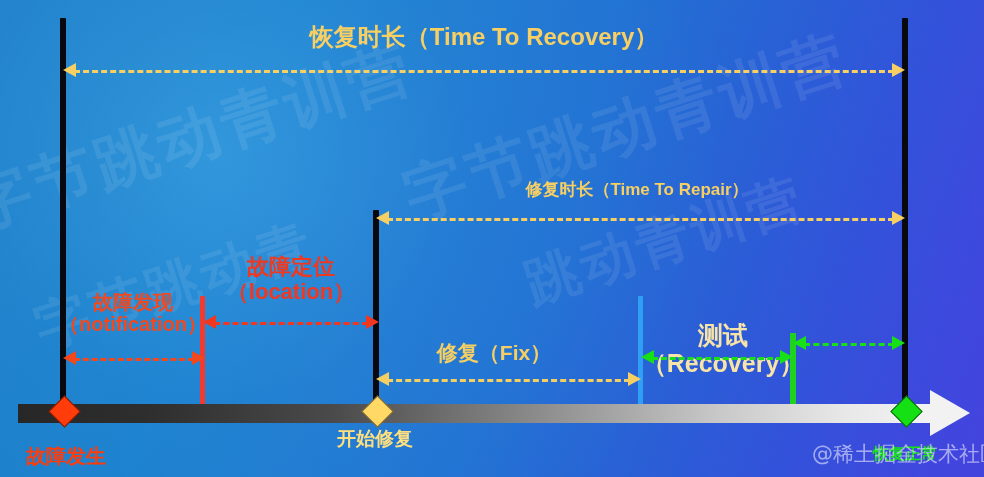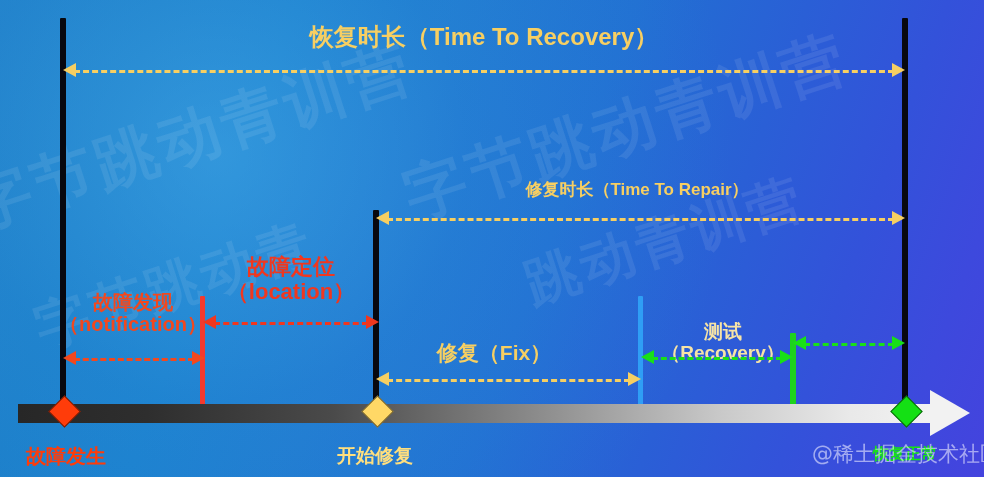--- a/index.html
+++ b/index.html
@@ -114,21 +114,21 @@
 
   <div class="lbl center" style="left:494px;top:341px;font-size:21px;color:#f6cf62;">
     <span>修复</span><span>（Fix）</span>
   </div>
   <div class="arrow-row" style="left:376px;top:379px;width:265px;">
     <div class="head left" style="left:0;border-right-color:#f6cf62;"></div>
     <div class="dash" style="left:11px;width:243px;border-top-color:#f6cf62;"></div>
     <div class="head right" style="left:252px;border-left-color:#f6cf62;"></div>
   </div>
 
-  <div class="lbl center" style="left:723px;top:321px;font-size:19px;color:#f7e4a6;">
+  <div class="lbl center" style="left:723px;top:321px;font-size:25px;color:#f7e4a6;">
     <div>测试</div>
     <div>（Recovery）</div>
   </div>
   <div class="arrow-row" style="left:641px;top:357px;width:152px;">
     <div class="head left" style="left:0;border-right-color:#18e018;"></div>
     <div class="dash" style="left:11px;width:130px;border-top-color:#18e018;"></div>
     <div class="head right" style="left:139px;border-left-color:#18e018;"></div>
   </div>
 
   <div class="lbl center" style="left:850px;top:277px;font-size:19px;color:#f7e4a6;">
@@ -140,17 +140,17 @@
   </div>
 
   <div id="axis"></div>
   <div id="axisArrow"></div>
 
   <div class="diamond" style="left:53px;top:400px;background:#ff3c0a;"></div>
   <div class="diamond" style="left:366px;top:400px;background:#ffd866;"></div>
   <div class="diamond" style="left:895px;top:400px;background:#14e014;"></div>
 
   <div class="lbl center" style="left:66px;top:445px;font-size:20px;color:#ff3c0a;">故障发生</div>
-  <div class="lbl center" style="left:375px;top:445px;font-size:19px;color:#ffdf7e;">开始修复</div>
+  <div class="lbl center" style="left:375px;top:428px;font-size:19px;color:#ffdf7e;">开始修复</div>
   <div class="lbl center" style="left:905px;top:445px;font-size:16px;color:#16e416;">恢复正常</div>
 
   <div id="credit">@稀土掘金技术社区</div>
 </div>
 
 </body></html>

